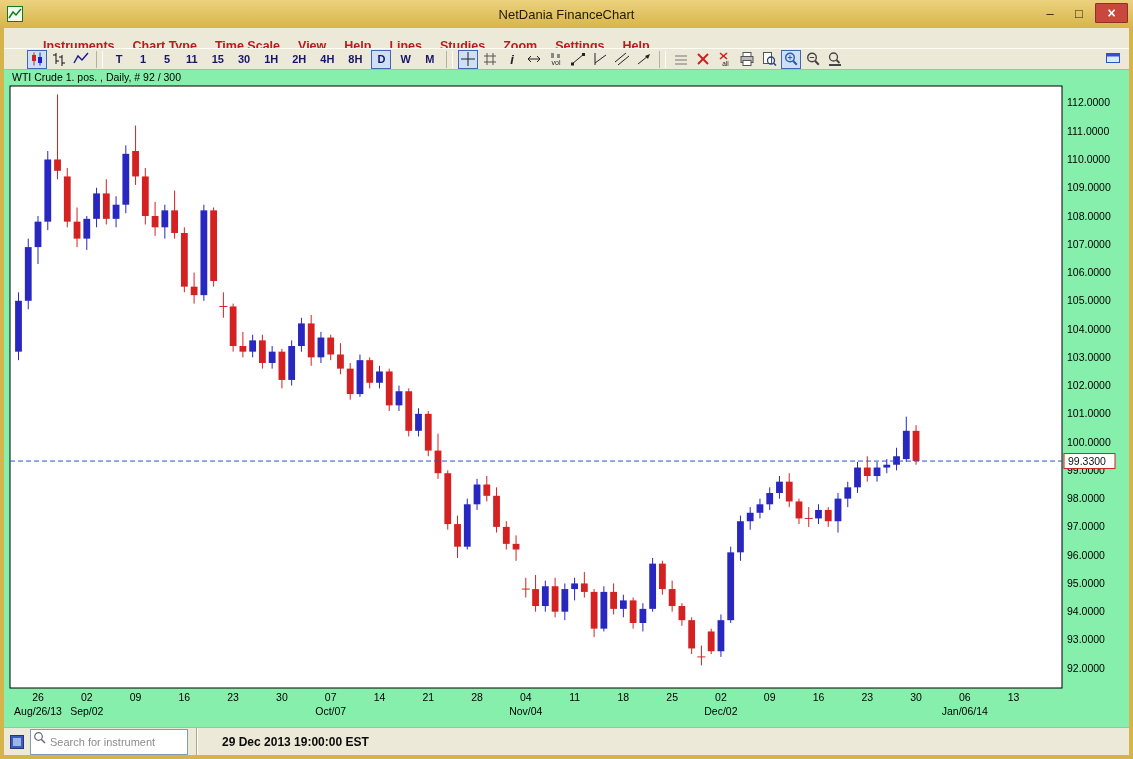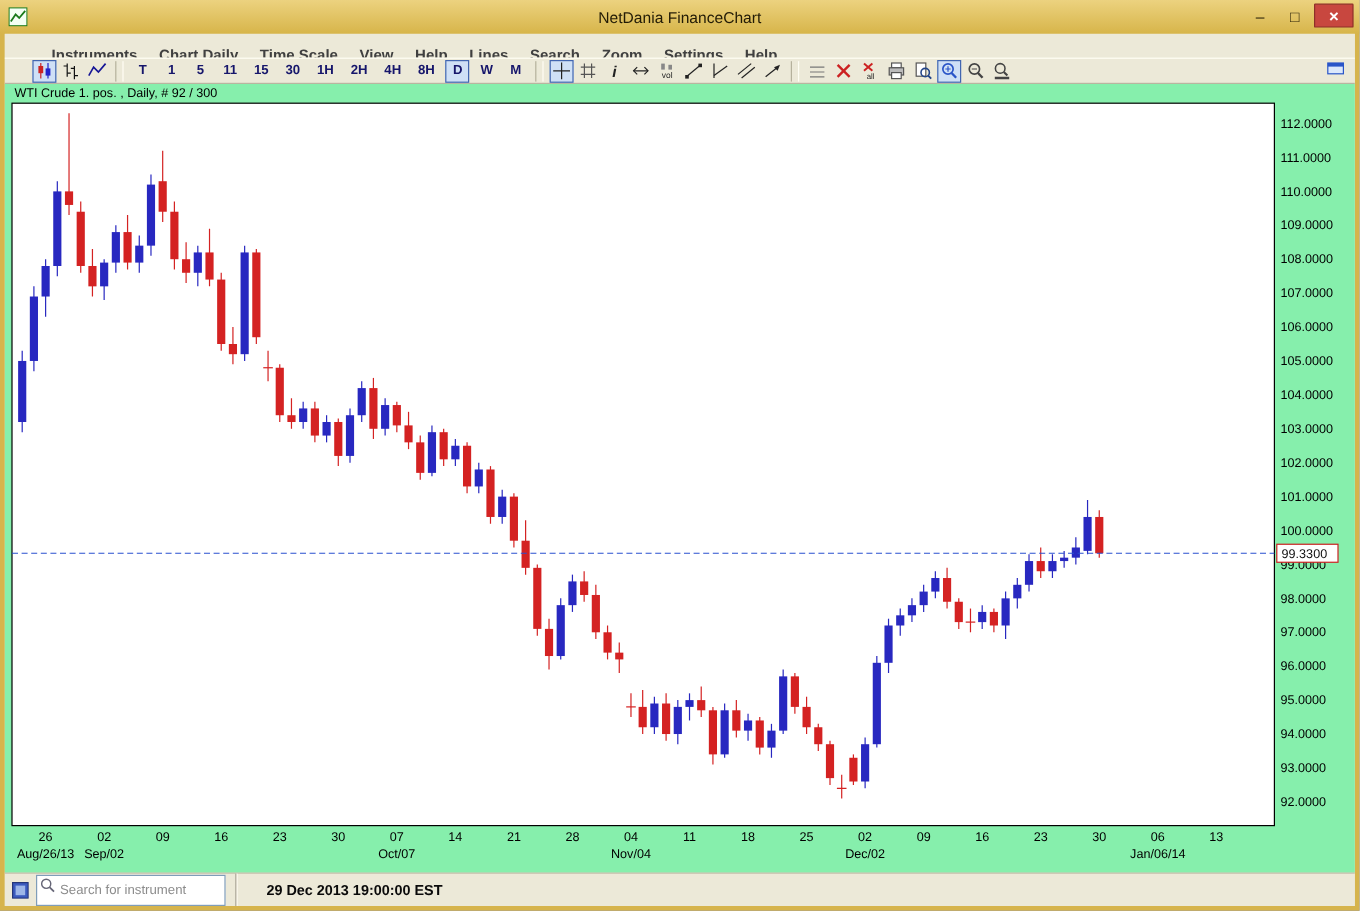--- a/index.html
+++ b/index.html
@@ -17,21 +17,21 @@
   .winbtn { width:26px; height:20px; display:flex; align-items:center; justify-content:center;
             font-size:13px; color:#241c06; cursor:default; }
   .winbtn.close { width:33px; background:#c8473f; border:1px solid #8e2f29; color:#fff;
                   font-weight:bold; font-size:14px; border-radius:1px; }
 
   .app-body { margin:0 4px 4px 4px; flex:1; display:flex; flex-direction:column; background:#ece9d8; }
 
   
   .menubar { height:20px; display:flex; align-items:center; padding-left:30px;
              background:#ece9d8; flex:none; }
-  .menu-item { font-size:12.5px; font-weight:bold; color:#404040; padding:0 9px; cursor:default;margin-top:16px; }
+  .menu-item { font-size:12.5px; font-weight:bold; color:#b91c1c; padding:0 9px; cursor:default;margin-top:16px; }
 
   
   .toolbar { height:22px; display:flex; align-items:center; padding-left:22px; background:#ece9d8;
              border-top:1px solid #fffef4; border-bottom:1px solid #b9b5a0; flex:none; }
   .tb-btn { height:19px; min-width:20px; display:inline-flex; align-items:center; justify-content:center;
             margin:0 1px; border:1px solid transparent; cursor:default; }
   .tb-btn .ic { width:16px; height:16px; display:inline-flex; }
   .tb-text { font-size:11px; font-weight:bold; color:#16166b; padding:0 4px; margin:0 2px; }
   .tb-btn.sel { background:#cfe0f6; border:1px solid #4266b0; }
   .tb-sep { width:7px; height:17px; margin:0 4px; border-left:1px solid #b5b19c; border-right:1px solid #fffef4; }
@@ -72,26 +72,26 @@
       <span class="winbtn">–</span>
       <span class="winbtn">□</span>
       <span class="winbtn close">×</span>
     </span>
   </div>
 
   <div class="app-body">
 
     <div class="menubar" id="menubar">
         <span class="menu-item">Instruments</span>
-        <span class="menu-item">Chart Daily</span>
+        <span class="menu-item">Chart Type</span>
         <span class="menu-item">Time Scale</span>
         <span class="menu-item">View</span>
         <span class="menu-item">Help</span>
         <span class="menu-item">Lines</span>
-        <span class="menu-item">Search</span>
+        <span class="menu-item">Studies</span>
         <span class="menu-item">Zoom</span>
         <span class="menu-item">Settings</span>
         <span class="menu-item">Help</span>
       </div>
 
     <div class="toolbar">
       <span id="tb-main" style="display:flex;align-items:center;">
           <span class="tb-btn sel">
             <span class="ic">
               <svg width="16" height="16" viewBox="0 0 16 16">

